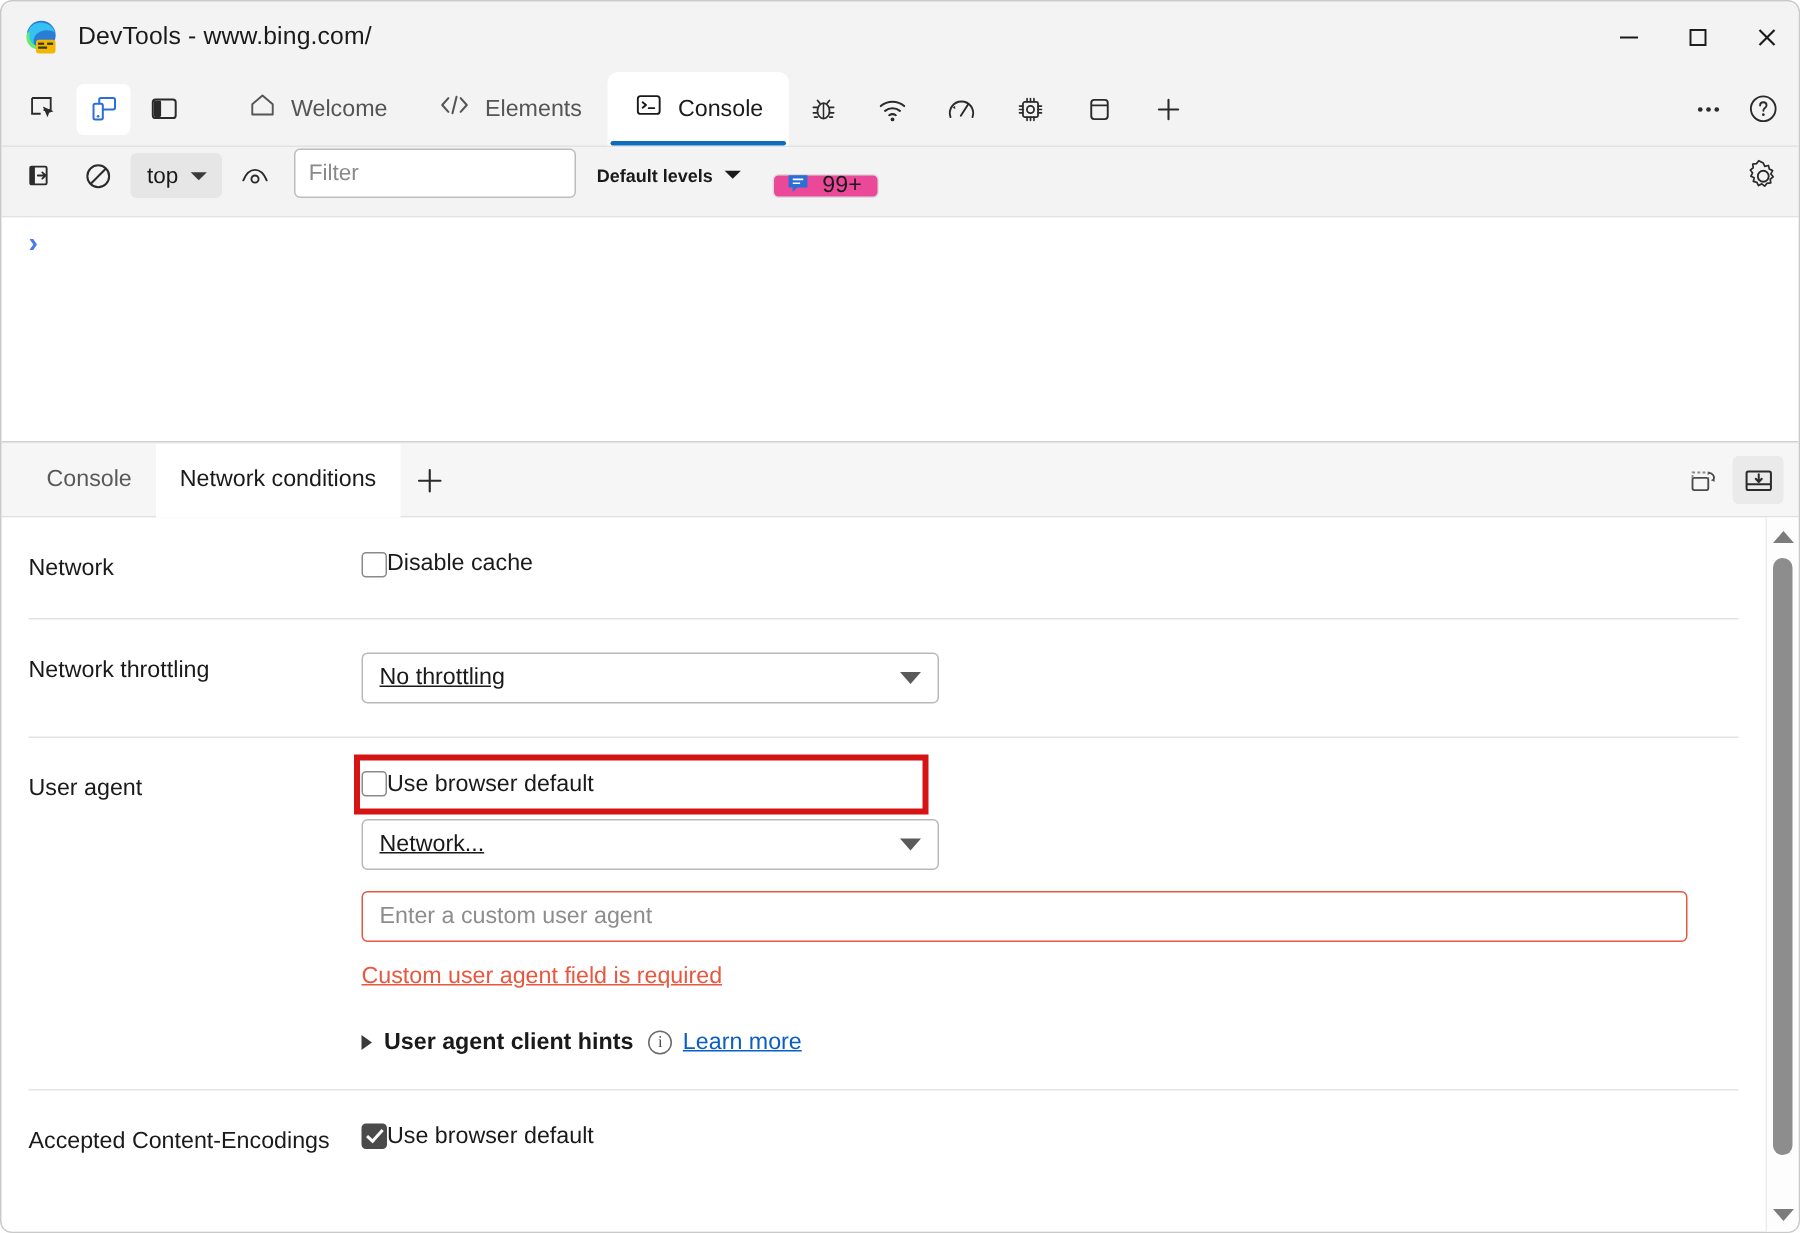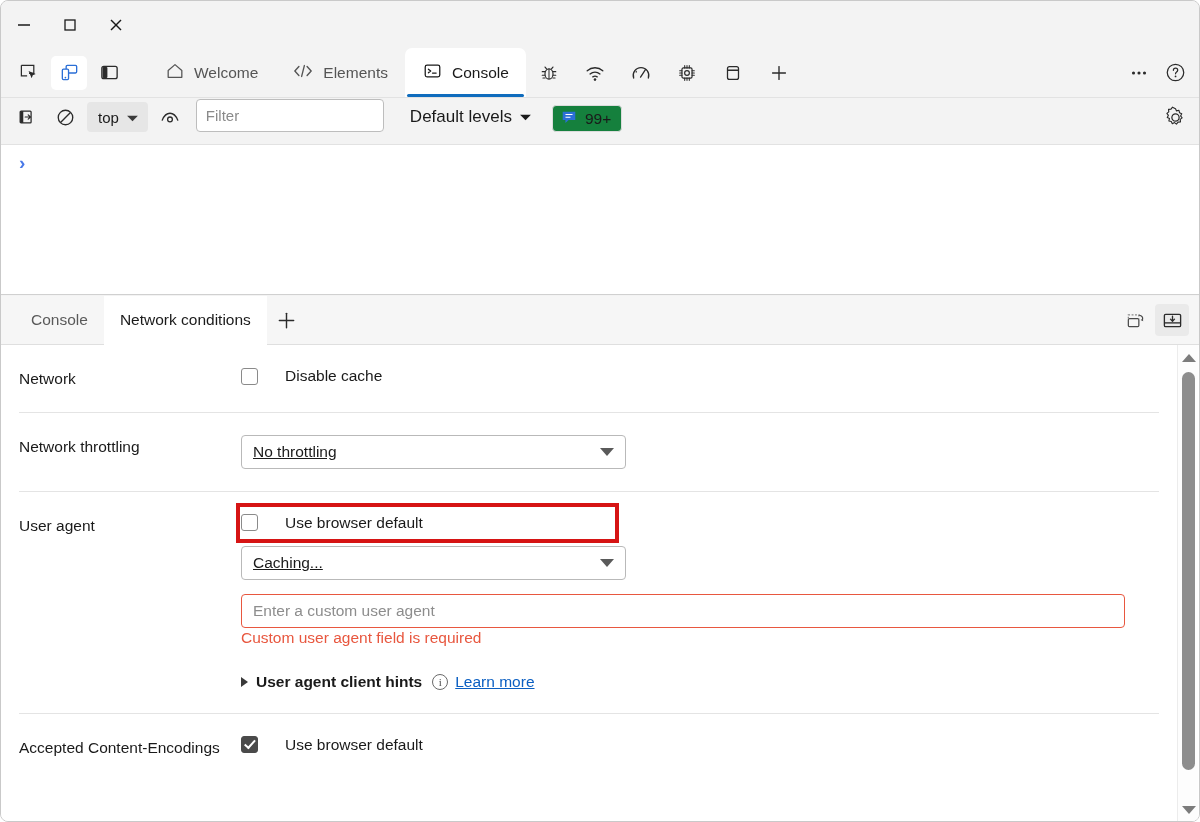--- a/index.html
+++ b/index.html
@@ -107,27 +107,27 @@
     width: 188px; height: 33px;
     background: #fff; border: 1px solid #bdbdbd; border-radius: 4px;
     padding: 0 9px;
     font-size: 15px; color: #1a1a1a;
     font-family: "Liberation Sans", sans-serif;
     margin-left: 4px;
   }
   .filter-input::placeholder { color: #8a8a8a; }
   .levels {
     display: flex; align-items: center; gap: 7px;
-    margin-left: 14px; font-size: 17px; color: #1a1a1a; cursor: default;
-    height: 30px; padding: 0 6px; border-radius: 4px;
+    margin-left: 2px; font-size: 12px; color: #1a1a1a; cursor: default;
+    height: 30px; padding: 0 6px; border-radius: 4px; font-weight: bold;
   }
   .issues-pill {
     display: flex; align-items: center; gap: 7px;
-    height: 27px; padding: 0 10px 0 7px;
-    background: #15803d; border: 1px solid #dcdcdc; border-radius: 4px;
+    height: 16px; padding: 0 10px 0 7px;
+    background: #ec4899; border: 1px solid #dcdcdc; border-radius: 4px;
     font-size: 15.5px; color: #1a1a1a; cursor: default;
     margin-left: 8px;
   }
   .fb-spacer { flex: 1; }
 
   
   .console-pane {
     position: absolute; top: 144px; left: 0;
     width: 1200px; height: 150px;
     background: #ffffff;
@@ -184,21 +184,21 @@
     border-bottom: 1px solid #e4e4e4;
   }
   .nc-row.nolast { border-bottom: none; }
   .nc-label {
     width: 222px; flex-shrink: 0;
     font-size: 15.5px; color: #1a1a1a; line-height: 1.35;
     padding-top: 2px;
   }
   .nc-field { flex: 1; position: relative; }
 
-  .chk-line { display: flex; align-items: center; gap: 27px; }
+  .chk-line { display: flex; align-items: center; gap: 0; }
   .chkbox {
     width: 17px; height: 17px;
     border: 1.5px solid #8a8a8a; border-radius: 3px;
     background: #fff; flex-shrink: 0;
     display: flex; align-items: center; justify-content: center;
     cursor: default;
   }
   .chkbox.checked { background: #4a4a4a; border-color: #4a4a4a; }
   .chkbox.checked::after {
     content: "";
@@ -235,22 +235,22 @@
     margin-top: 14px;
     width: 884px; height: 34px;
     background: #fff;
     border: 1px solid #e8573f; border-radius: 4px;
     padding: 0 11px;
     font-size: 15.5px; color: #1a1a1a;
     font-family: "Liberation Sans", sans-serif;
   }
   .ua-input::placeholder { color: #8d8d8d; }
   .ua-error {
-    margin-top: 1px;
-    font-size: 15.5px; color: #e8573f;
+    margin-top: 14px;
+    font-size: 15.5px; color: #e8573f; text-decoration: underline;
   }
   .hints-row {
     margin-top: 26px;
     display: flex; align-items: center; gap: 7px;
   }
   .hints-arrow {
     width: 0; height: 0;
     border-top: 5px solid transparent; border-bottom: 5px solid transparent;
     border-left: 7px solid #3a3a3a;
     margin-right: 1px;
@@ -299,20 +299,34 @@
     background: #8d8d8d; border-radius: 7px;
     cursor: default;
   }
 </style>
 </head>
 <body>
 
 <div id="app">
 
   <div class="titlebar">
+    <div class="title-left">
+      <span class="edge-logo">
+        <svg width="26" height="26" viewBox="0 0 26 26">
+          <circle cx="12.5" cy="11.5" r="9.6" fill="#2b7cd3"></circle>
+          <path d="M4.2 7.8A9.6 9.6 0 0 1 21.6 9.6c-4-2.4-11.2-1.9-13.6 3.3-1.1 2.4-.5 5.3 1.2 7.1A9.6 9.6 0 0 1 4.2 7.8z" fill="#35c1f1"></path>
+          <path d="M3.4 9.5c-1.6 3.6-.6 7.4 2.2 9.6 3.1 2.4 7 1.4 8.7-.5-3.7 1.2-7.9-.6-9.2-4-.8-2-.6-3.9-.3-5.1z" fill="#66eb6e"></path>
+          <rect x="9" y="14.5" width="13" height="9.2" rx="2" fill="#f2b705"></rect>
+          <rect x="10.4" y="16.4" width="4" height="1.5" fill="#3a3a00"></rect>
+          <rect x="10.4" y="19" width="6" height="1.5" fill="#3a3a00"></rect>
+          <rect x="16.4" y="16.4" width="4" height="1.5" fill="#3a3a00"></rect>
+        </svg>
+      </span>
+      <span class="app-title">DevTools - www.bing.com/</span>
+    </div>
     <div class="win-controls">
       <div class="win-btn">
         <svg width="16" height="16" viewBox="0 0 16 16">
             <line x1="2" y1="8" x2="14" y2="8" stroke="#1a1a1a" stroke-width="1.3"></line>
           </svg>
       </div>
       <div class="win-btn">
         <svg width="16" height="16" viewBox="0 0 16 16">
             <rect x="3" y="3" width="10" height="10" fill="none" stroke="#1a1a1a" stroke-width="1.3"></rect>
           </svg>
@@ -561,21 +575,21 @@
 
       <div class="nc-row">
         <div class="nc-label">User agent</div>
         <div class="nc-field">
           <div class="chk-line">
             <span class="chkbox"></span>
             <span class="chk-label">Use browser default</span>
             <span class="ua-highlight"></span>
           </div>
           <div class="nc-select" style="margin-top:14px;">
-            <span>Caching...</span>
+            <span>Network...</span>
             <span class="caret"></span>
           </div>
           <input class="ua-input" type="text" placeholder="Enter a custom user agent" style="">
           <div class="ua-error">Custom user agent field is required</div>
           <div class="hints-row">
             <span class="hints-arrow"></span>
             <span class="hints-title">User agent client hints</span>
             <span class="info-circle">i</span>
             <a class="learn-more">Learn more</a>
           </div>

